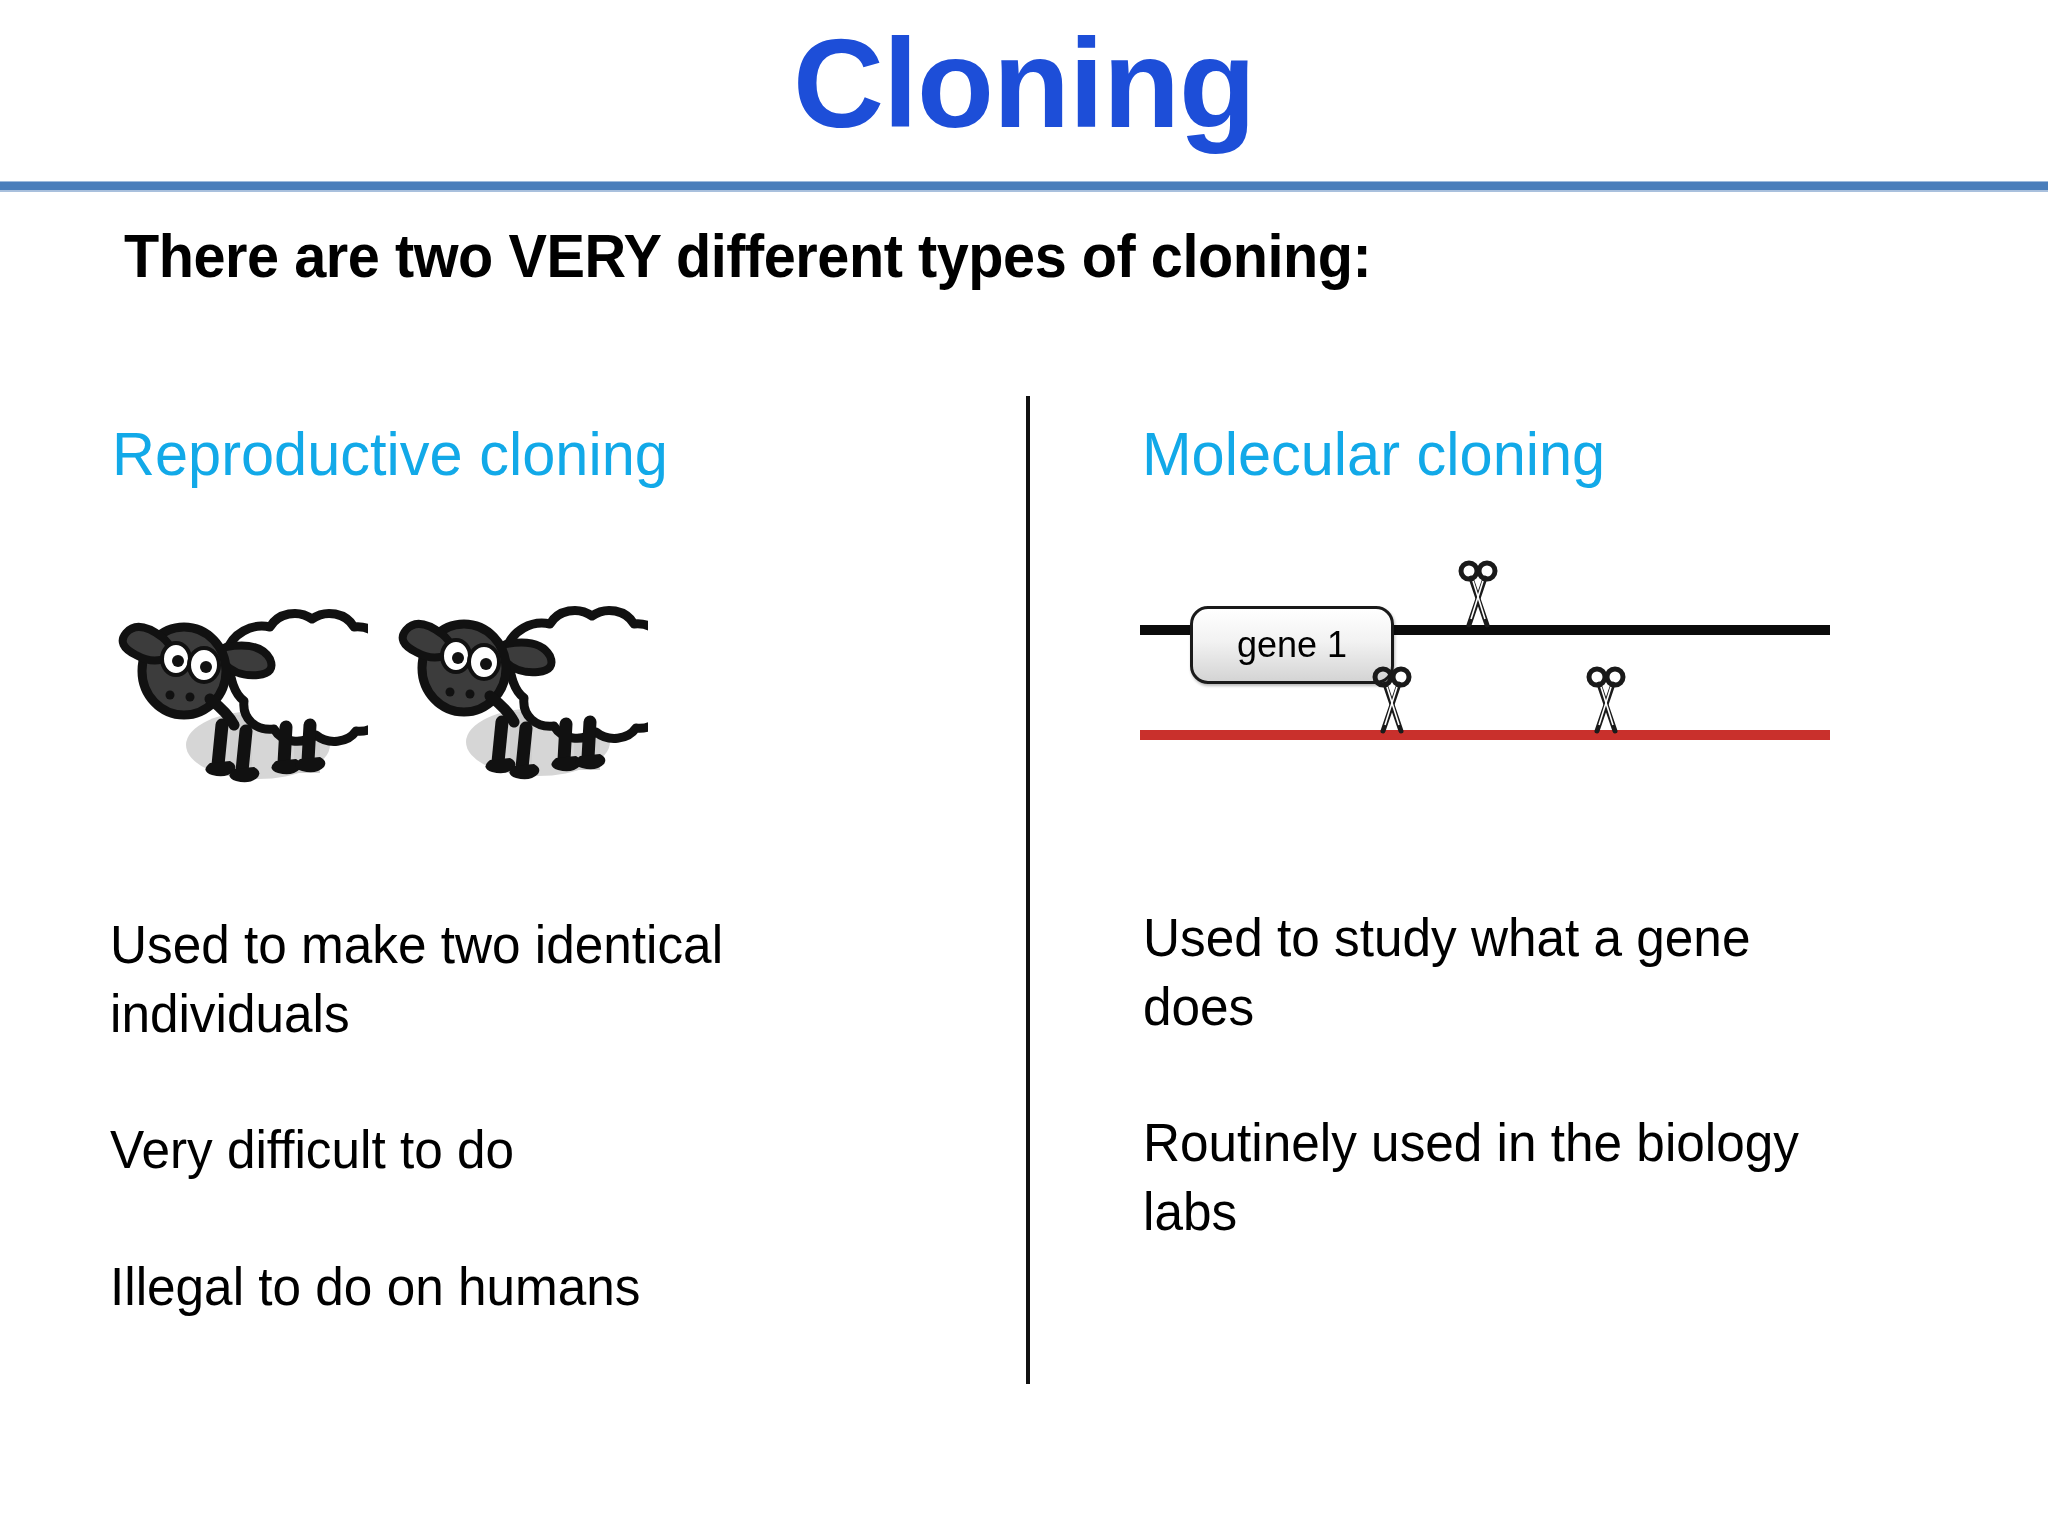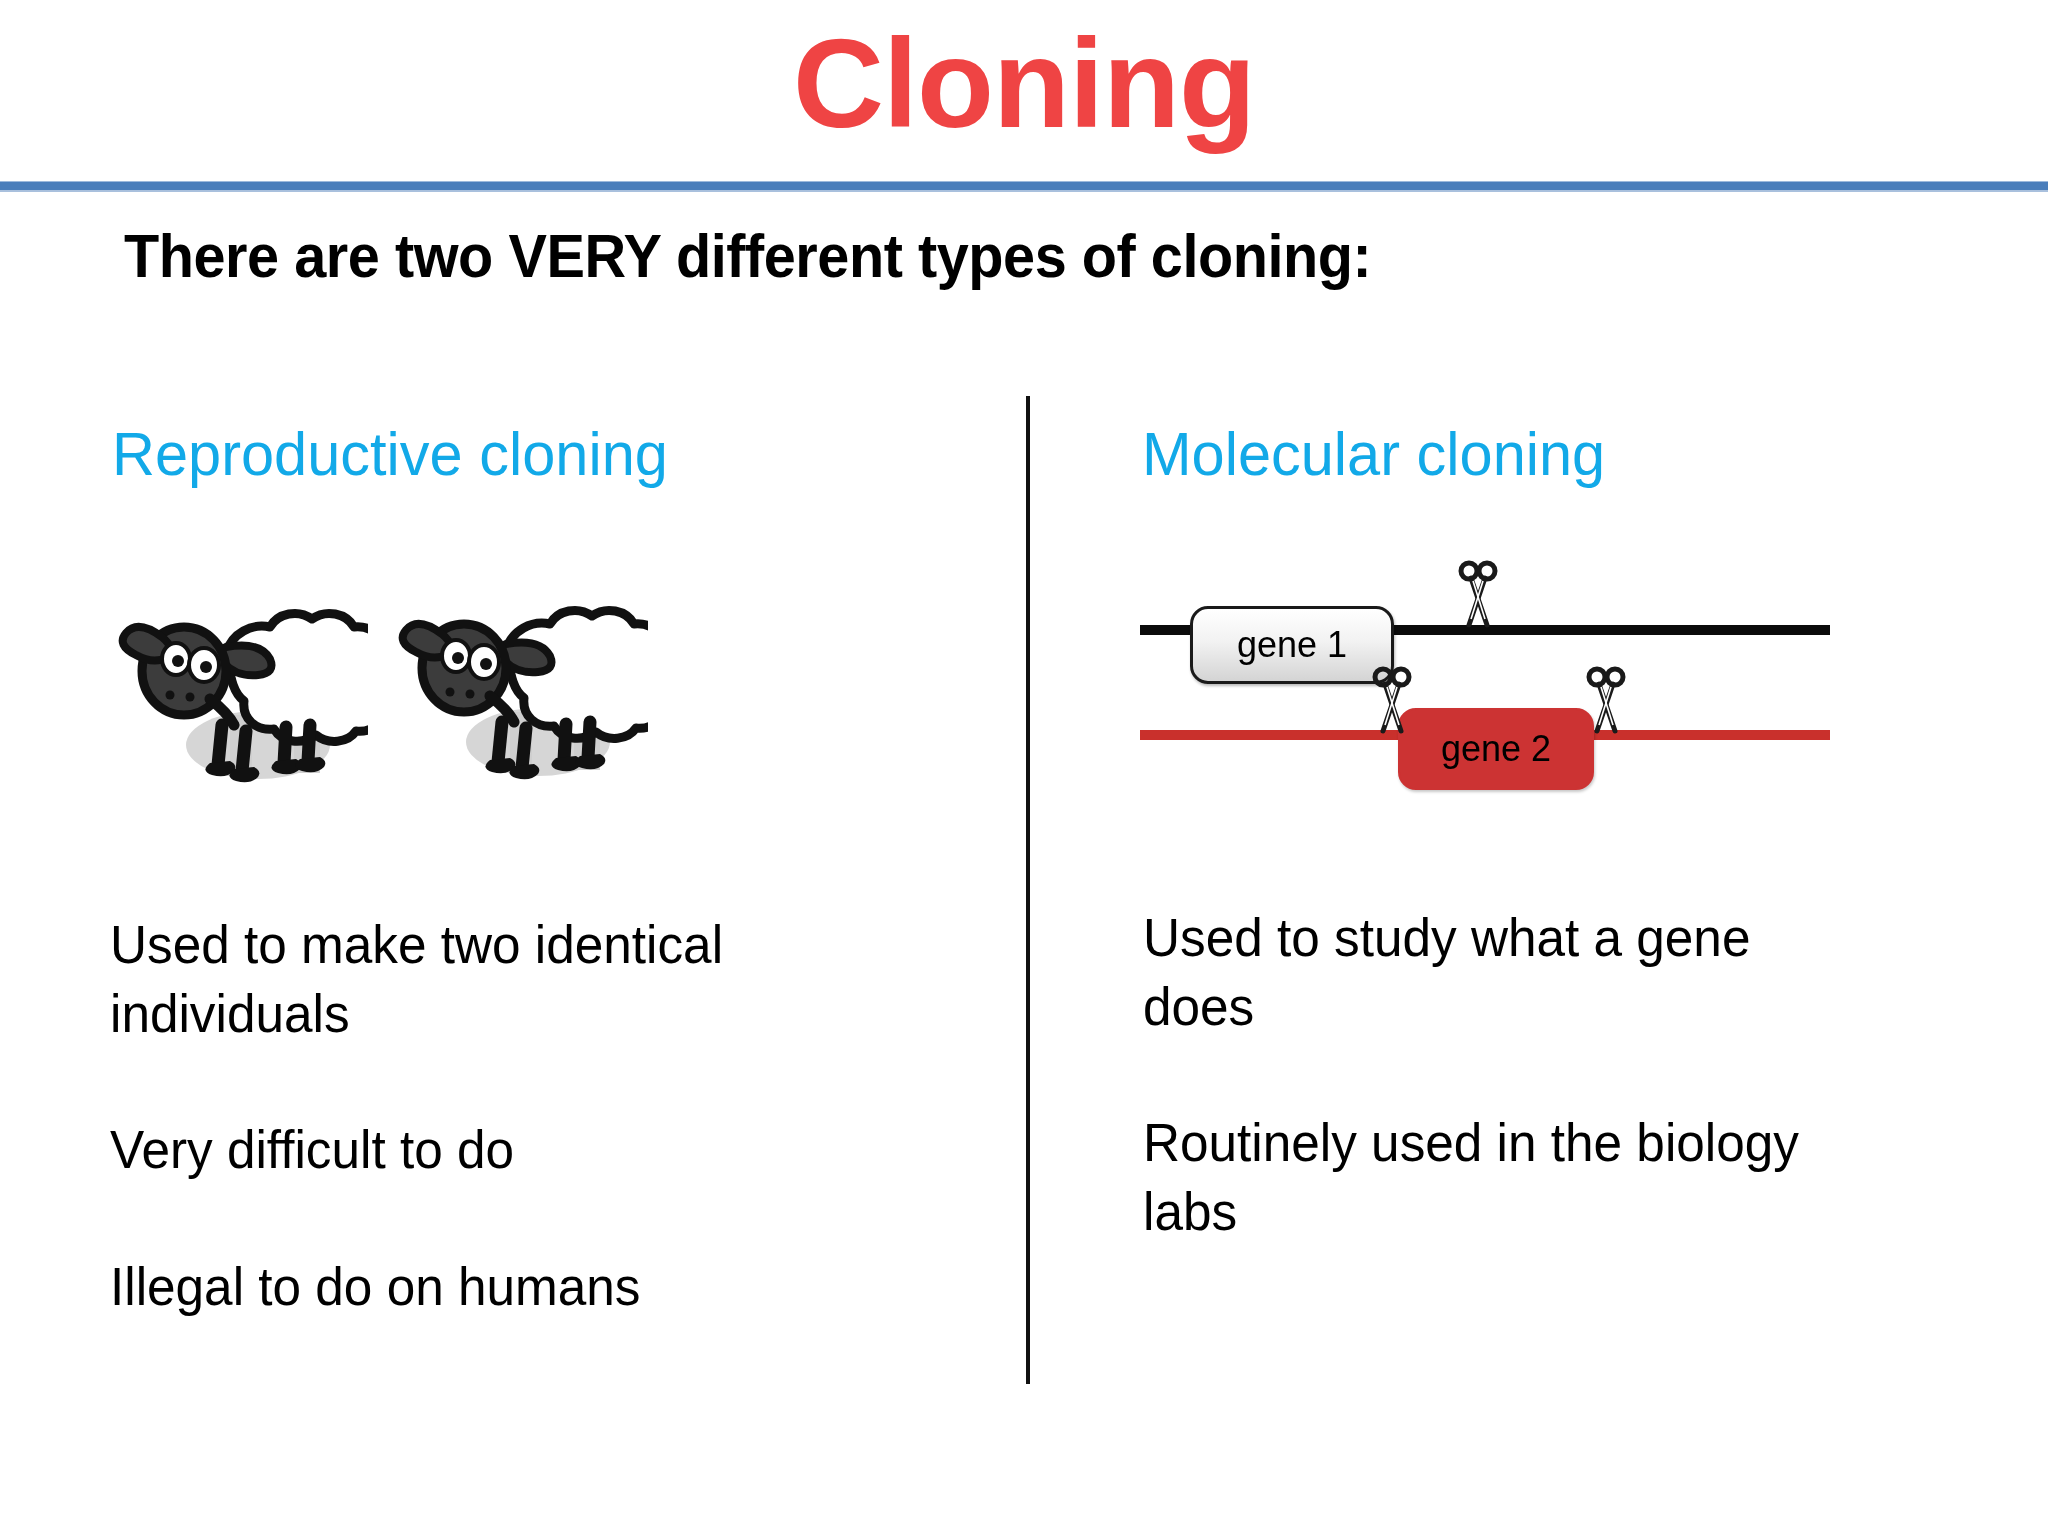--- a/index.html
+++ b/index.html
@@ -21,21 +21,21 @@
     position: absolute;
     left: 0;
     top: 18px;
     width: 2048px;
     text-align: center;
     font-family: "Liberation Sans", "DejaVu Sans", sans-serif;
     font-weight: bold;
     font-size: 126px;
     line-height: 1.05;
     letter-spacing: -1px;
-    color: #ef4444;
+    color: #1d4ed8;
     white-space: nowrap;
   }
 
   
   #title-rule {
     position: absolute;
     left: 0;
     top: 181px;
     width: 2048px;
     height: 9px;
@@ -283,21 +283,20 @@
 <div class="body-block" id="left-b2">Very difficult to do</div>
 <div class="body-block" id="left-b3">Illegal to do on humans</div>
 
 <div class="col-heading" id="heading-molecular">Molecular cloning</div>
 
 <div id="gene-diagram">
   <div class="chrom-line" id="chrom-line-1"></div>
   <div class="chrom-line" id="chrom-line-2"></div>
 
   <div class="gene-box" id="gene-box-1">gene 1</div>
-  <div class="gene-box" id="gene-box-2">gene 2</div>
 
   <svg class="scissors" id="scissors-1" viewBox="0 0 40 76" aria-hidden="true">
     <g stroke="#1a1a1a" fill="none">
       <circle cx="11" cy="12" r="8" stroke-width="5"></circle>
       <circle cx="29" cy="12" r="8" stroke-width="5"></circle>
       <path d="M13 19 L29 66" stroke-width="5" stroke-linecap="round"></path>
       <path d="M27 19 L11 66" stroke-width="5" stroke-linecap="round"></path>
       <path d="M15 22 L27 60" stroke="#ffffff" stroke-width="1.6"></path>
       <path d="M25 22 L13 60" stroke="#ffffff" stroke-width="1.6"></path>
     </g>

